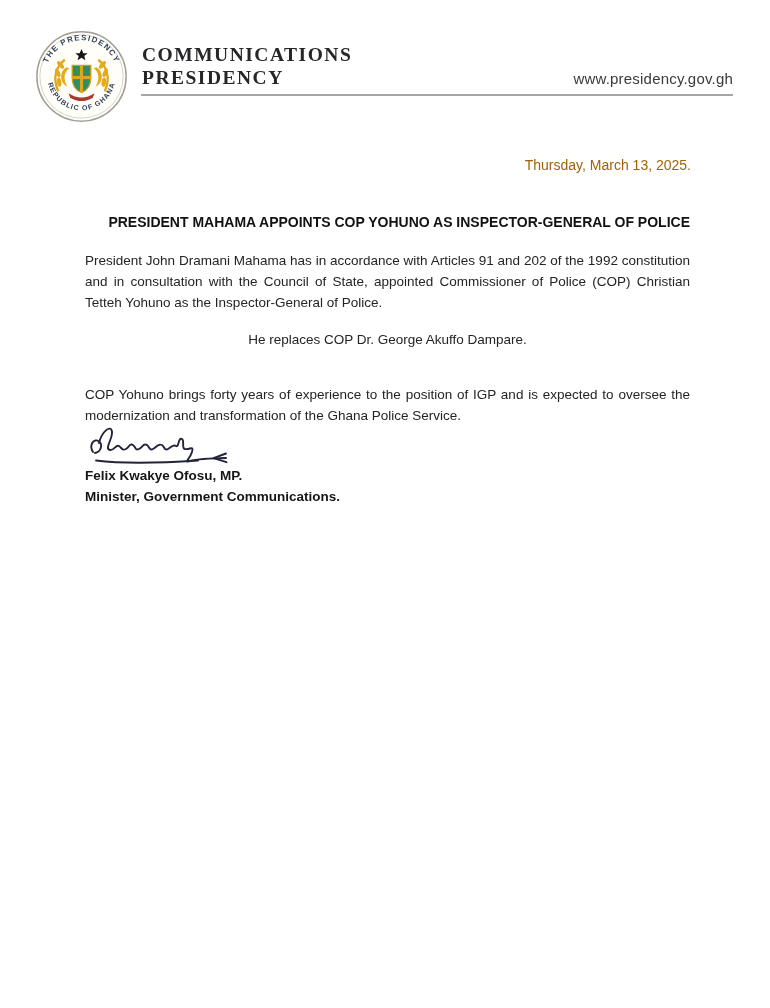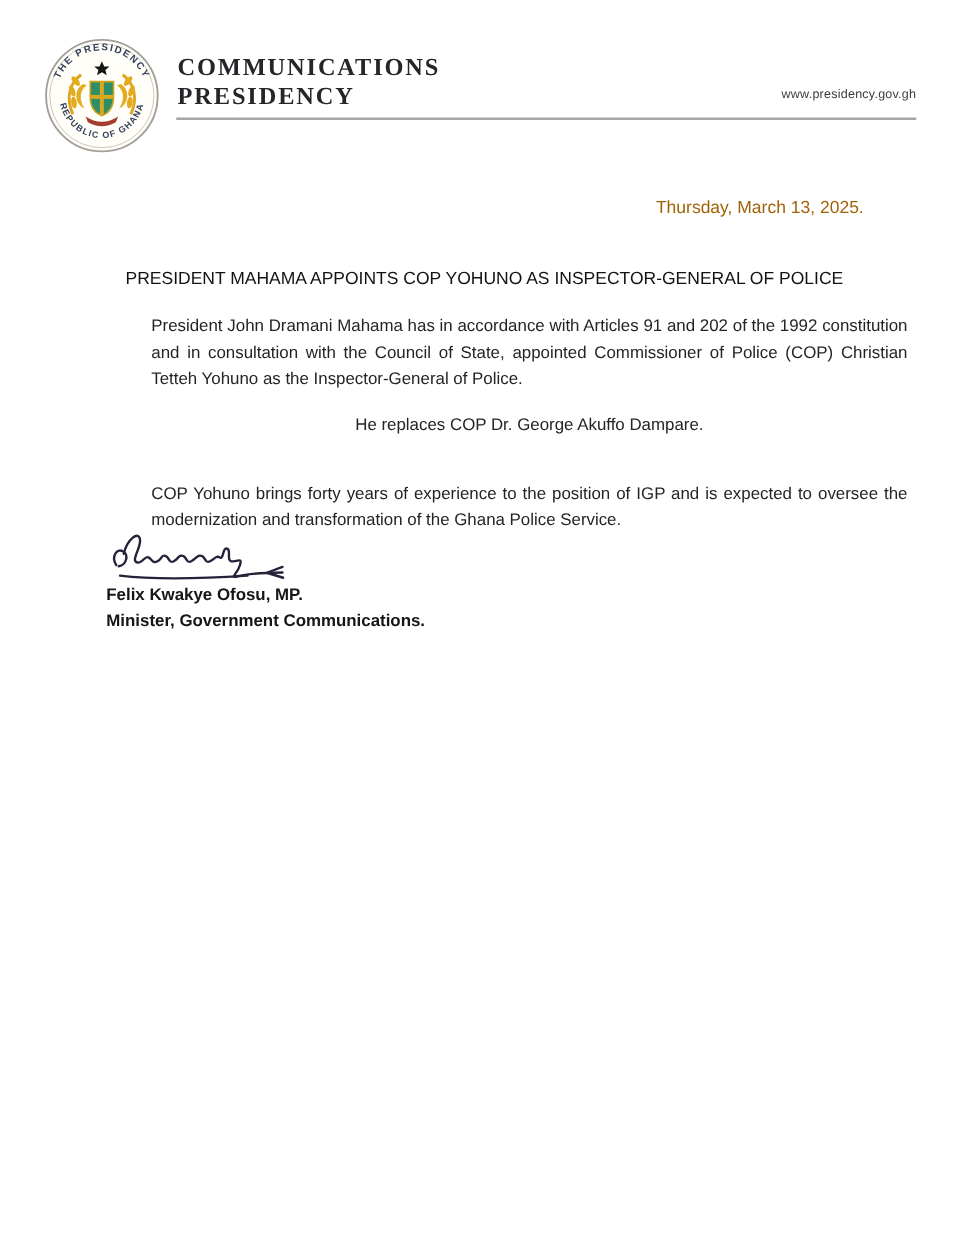--- a/index.html
+++ b/index.html
@@ -14,40 +14,39 @@
   
   .seal{position:absolute;left:35px;top:30px;width:93px;height:93px;}
   .org-name{
     position:absolute;left:142px;top:43px;
     font-family:"Liberation Serif", serif;
     font-weight:bold;font-size:19.5px;line-height:23px;
     letter-spacing:1.5px;color:#26262a;
   }
   .site-url{
     position:absolute;right:37px;top:70px;
-    font-size:10px;color:#3a3a3a;letter-spacing:0.2px;
+    font-size:15px;color:#3a3a3a;letter-spacing:0.2px;
   }
   .header-divider{
     position:absolute;left:141px;top:94px;width:592px;height:2px;
     background:#a6a6a6;
   }
   
   .date-line{
     position:absolute;right:79px;top:157px;
     font-size:14px;color:#a16207;margin-left:24px;
   }
   .doc-title{
     position:absolute;left:85px;top:214px;width:605px;
-    text-align:center;font-weight:normal;font-size:14px;color:#121212;
+    text-align:right;font-weight:bold;font-size:14px;color:#121212;
   }
   .para{
     position:absolute;left:85px;width:605px;
     font-size:13.5px;line-height:21px;color:#242424;
     text-align:justify;
-    margin-left:36px;
   }
   .para.p1{top:250px;}
   .para.p2{top:329px;text-align:center;}
   .para.p3{top:384px;}
   .signature{position:absolute;left:86px;top:419px;width:150px;height:46px;}
   .signatory{
     position:absolute;left:85px;top:465px;
     font-weight:bold;font-size:13.5px;line-height:21px;color:#161616;
   }
   .signatory div{white-space:nowrap;}

